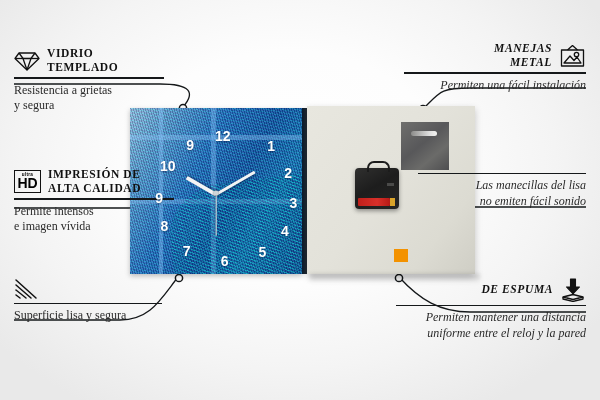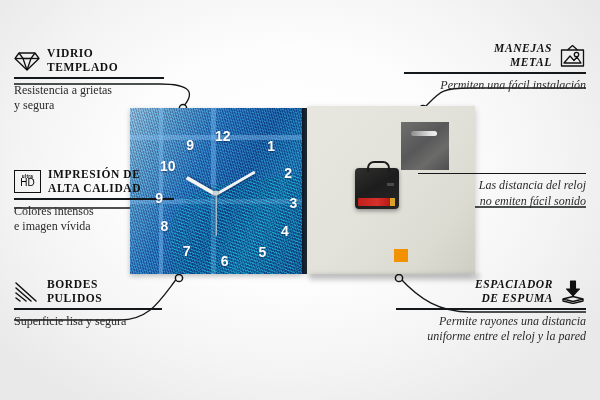--- a/index.html
+++ b/index.html
@@ -81,21 +81,21 @@
   .co-rule{height:1.4px;background:#15181a;margin:3px 0 4px;}
   .co-sub{font-family:"Liberation Serif",serif;font-size:12px;color:#2a2a2a;line-height:1.3;white-space:nowrap;}
   .left .co-head{justify-content:flex-start;}
   .left .co-title,.left .co-sub{text-align:left;}
   .right .co-head{justify-content:flex-end;}
   .right .co-title,.right .co-sub{text-align:right;font-style:italic;}
   .ico{flex:0 0 auto;display:block;}
   .hd-box{width:25px;height:21px;border:1.6px solid #111;display:flex;flex-direction:column;
     align-items:center;justify-content:center;font-family:"Liberation Sans",sans-serif;}
   .hd-box .u{font-size:4.6px;font-weight:700;letter-spacing:.3px;line-height:1;}
-  .hd-box .h{font-size:10px;font-weight:400;line-height:1;margin-top:-1px;}
+  .hd-box .h{font-size:14px;font-weight:700;line-height:1;margin-top:-1px;}
   svg.lines{position:absolute;left:0;top:0;width:600px;height:400px;pointer-events:none;}
 </style>
 </head>
 <body>
 
 <div id="stage">
 
   <svg class="lines" viewBox="0 0 600 400">
     <g fill="none" stroke="#15181a" stroke-width="1.3">
       <path d="M14,84 L160,84 C190,84 196,92 183,107"></path>
@@ -178,38 +178,34 @@
       <div class="hd-box ico">
         <span class="u">ultra</span>
         <span class="h">HD</span>
       </div>
       <div>
         <div class="co-title">IMPRESIÓN DE</div>
         <div class="co-title">ALTA CALIDAD</div>
       </div>
     </div>
     <div class="co-rule"></div>
-    <div class="co-sub">Colores intensos</div>
+    <div class="co-sub">Permite intensos</div>
     <div class="co-sub">e imagen vívida</div>
   </div>
 
   <div class="callout left" style="left:14px;top:278px;width:148px;">
     <div class="co-head">
       <svg class="ico" width="26" height="22" viewBox="0 0 26 22">
         <g stroke="#111" stroke-width="1.5" stroke-linecap="round">
           <path d="M2,2 L22,20"></path>
             <path d="M2,7 L17,20"></path>
             <path d="M2,12 L12,20"></path>
             <path d="M2,17 L6,20"></path>
         </g>
       </svg>
-      <div>
-        <div class="co-title">BORDES</div>
-        <div class="co-title">PULIDOS</div>
-      </div>
     </div>
     <div class="co-rule"></div>
     <div class="co-sub">Superficie lisa y segura</div>
   </div>
 
   <div class="callout right" style="right:14px;top:42px;width:182px;">
     <div class="co-head">
       <div>
         <div class="co-title">MANEJAS</div>
         <div class="co-title">METAL</div>
@@ -222,38 +218,37 @@
           <circle cx="17.5" cy="10.5" r="2.2"></circle>
         </g>
       </svg>
     </div>
     <div class="co-rule"></div>
     <div class="co-sub">Permiten una fácil instalación</div>
   </div>
 
   <div class="callout right" style="right:14px;top:170px;width:168px;">
     <div class="co-rule"></div>
-    <div class="co-sub">Las distancia del reloj</div>
+    <div class="co-sub">Las manecillas del lisa</div>
     <div class="co-sub">no emiten fácil sonido</div>
   </div>
 
   <div class="callout right" style="right:14px;top:278px;width:190px;">
     <div class="co-head">
       <div>
-        <div class="co-title">ESPACIADOR</div>
         <div class="co-title">DE ESPUMA</div>
       </div>
       <svg class="ico" width="26" height="24" viewBox="0 0 26 24">
         <g fill="#111" stroke="#111" stroke-width="1.1" stroke-linejoin="round">
           <path d="M10.5,1 h5 v8 h4 l-6.5,7 -6.5,-7 h4 z"></path>
         </g>
         <g fill="none" stroke="#111" stroke-width="1.3" stroke-linejoin="round">
           <path d="M3,19 L13,16.5 L23,19 L13,21.5 Z"></path>
           <path d="M3,19 v2 l10,2.5 10,-2.5 v-2"></path>
         </g>
       </svg>
     </div>
     <div class="co-rule"></div>
-    <div class="co-sub">Permite rayones una distancia</div>
+    <div class="co-sub">Permiten mantener una distancia</div>
     <div class="co-sub">uniforme entre el reloj y la pared</div>
   </div>
 
 </div>
 
 </body></html>

